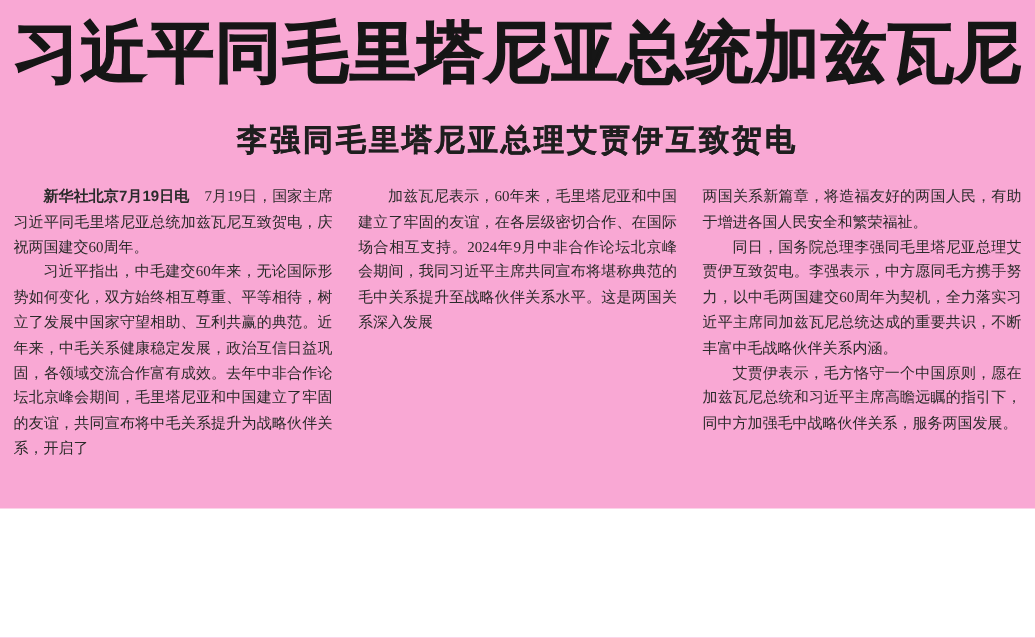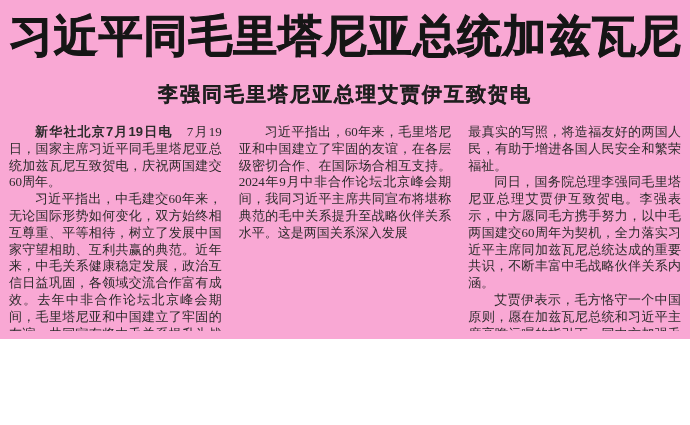--- a/index.html
+++ b/index.html
@@ -38,21 +38,21 @@
     text-align: center;
     color: #1f1f1f;
     -webkit-text-stroke: 0.3px #1f1f1f;
   }
   .body-cols {
     flex: 1;
     display: flex;
     gap: 17px;
     overflow: hidden;
     font-family: "Liberation Serif", "DejaVu Serif", serif;
-    font-size: 13px;
+    font-size: 10px;
     line-height: 16.8px;
     color: #2b2b2b;
   }
   .col { flex: 1; min-width: 0; overflow: hidden; }
   .para {
     margin: 0;
     text-align: justify;
   }
   .para.indent { text-indent: 2em; }
   .dateline {
@@ -72,23 +72,23 @@
   <h2 class="subheadline">李强同毛里塔尼亚总理艾贾伊互致贺电</h2>
 
   <div class="body-cols">
 
     <div class="col">
       <p class="para indent"><span class="dateline">新华社北京7月19日电</span><span>　7月19日，国家主席习近平同毛里塔尼亚总统加兹瓦尼互致贺电，庆祝两国建交60周年。</span></p>
       <p class="para indent">习近平指出，中毛建交60年来，无论国际形势如何变化，双方始终相互尊重、平等相待，树立了发展中国家守望相助、互利共赢的典范。近年来，中毛关系健康稳定发展，政治互信日益巩固，各领域交流合作富有成效。去年中非合作论坛北京峰会期间，毛里塔尼亚和中国建立了牢固的友谊，共同宣布将中毛关系提升为战略伙伴关系，开启了</p>
     </div>
 
     <div class="col">
-      <p class="para indent">习近平指出，60年来，毛里塔尼亚和中国建立了牢固的友谊，在各层级密切合作、在国际场合相互支持。2024年9月中非合作论坛北京峰会期间，我同习近平主席共同宣布将堪称典范的毛中关系提升至战略伙伴关系水平。这是两国关系深入发展</p>
+      <p class="para indent">加兹瓦尼表示，60年来，毛里塔尼亚和中国建立了牢固的友谊，在各层级密切合作、在国际场合相互支持。2024年9月中非合作论坛北京峰会期间，我同习近平主席共同宣布将堪称典范的毛中关系提升至战略伙伴关系水平。这是两国关系深入发展</p>
     </div>
 
     <div class="col">
-      <p class="para">最真实的写照，将造福友好的两国人民，有助于增进各国人民安全和繁荣福祉。</p>
+      <p class="para">两国关系新篇章，将造福友好的两国人民，有助于增进各国人民安全和繁荣福祉。</p>
       <p class="para indent">同日，国务院总理李强同毛里塔尼亚总理艾贾伊互致贺电。李强表示，中方愿同毛方携手努力，以中毛两国建交60周年为契机，全力落实习近平主席同加兹瓦尼总统达成的重要共识，不断丰富中毛战略伙伴关系内涵。</p>
       <p class="para indent">艾贾伊表示，毛方恪守一个中国原则，愿在加兹瓦尼总统和习近平主席高瞻远瞩的指引下，同中方加强毛中战略伙伴关系，服务两国发展。</p>
     </div>
 
   </div>
 </div>
 
 </body></html>

